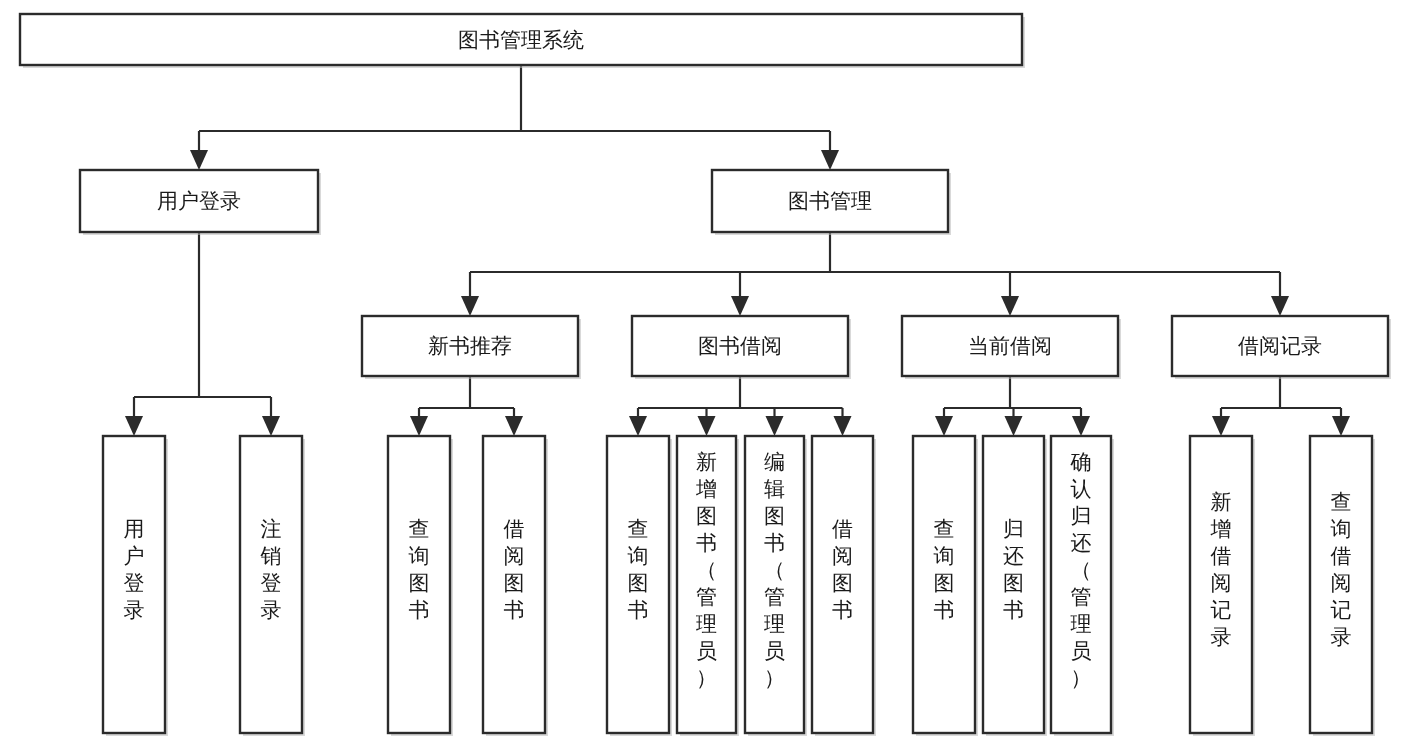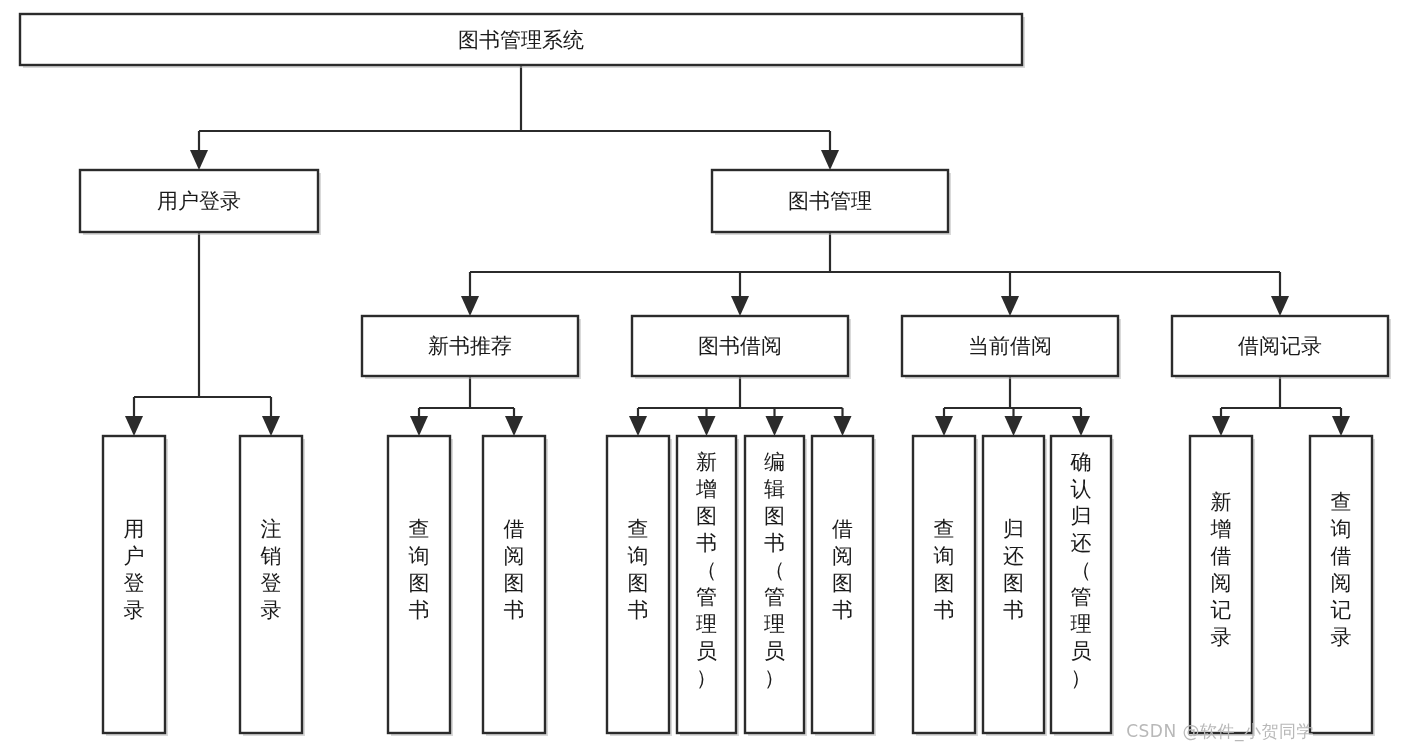--- a/index.html
+++ b/index.html
@@ -289,14 +289,13 @@
           <text x="1341" y="503" class="node-label-v-char">查</text>
           <text x="1341" y="530" class="node-label-v-char">询</text>
           <text x="1341" y="557" class="node-label-v-char">借</text>
           <text x="1341" y="584" class="node-label-v-char">阅</text>
           <text x="1341" y="611" class="node-label-v-char">记</text>
           <text x="1341" y="638" class="node-label-v-char">录</text>
         </g>
       </g>
   </svg>
 
-  <div class="watermark-text">CSDN @软件_小贺同学</div>
 </div>
 
 </body></html>

